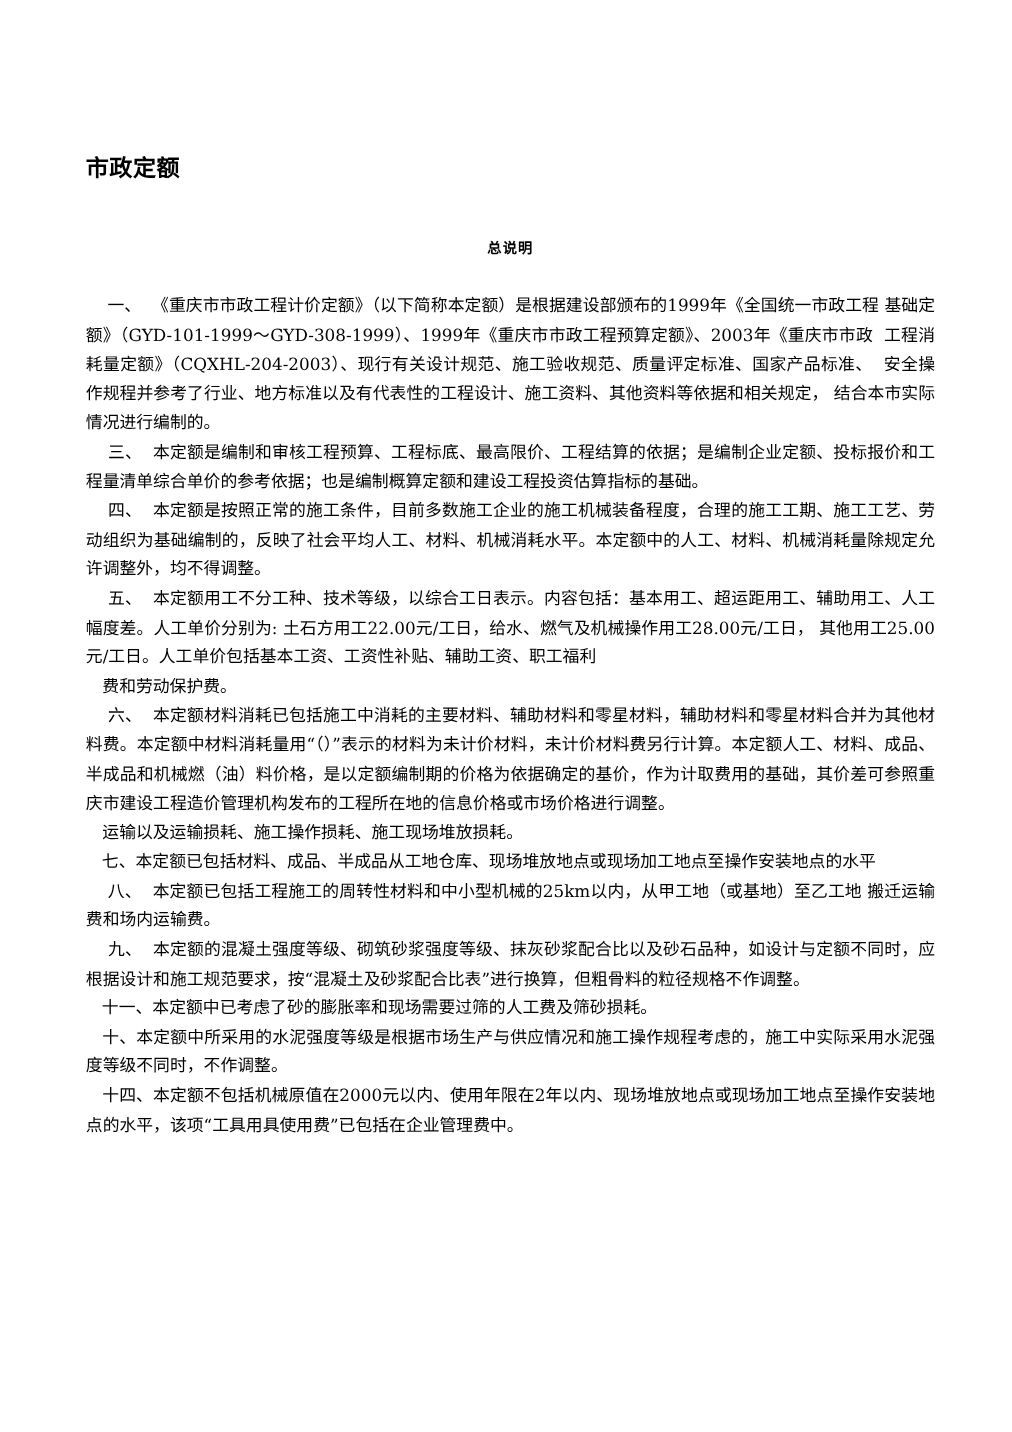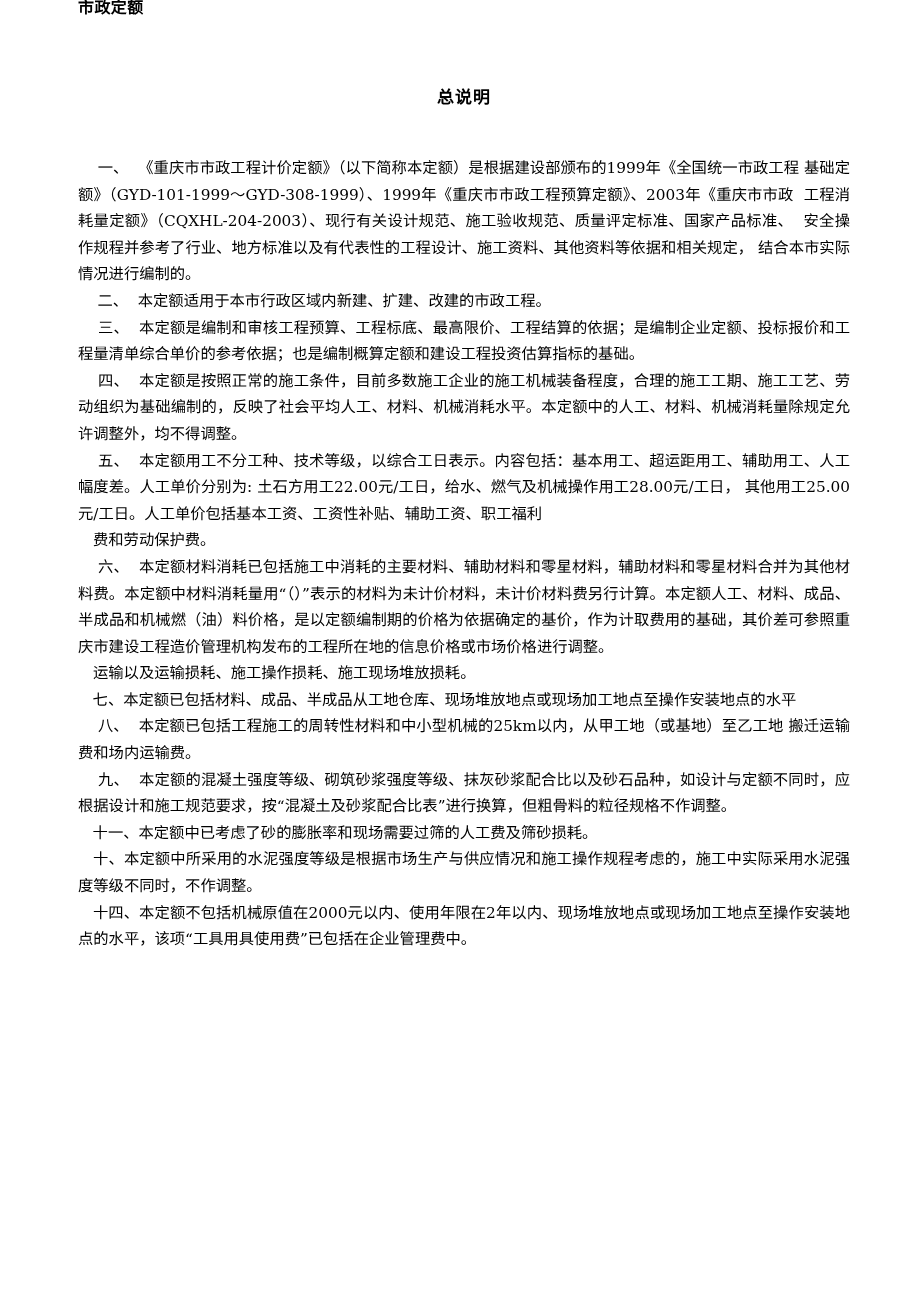--- a/index.html
+++ b/index.html
@@ -25,31 +25,32 @@
   }
   .content {
     position: absolute;
     left: 78px;
     top: 0;
     width: 772px;
   }
   .doc-title {
     font-family: Liberation Sans, sans-serif;
     font-weight: bold;
-    font-size: 16px;
+    font-size: 21px;
     line-height: 1;
     margin: 0;
+    padding-top: 143px;
     letter-spacing: 0.4px;
   }
   .section-title {
     font-family: "DejaVu Sans", "Liberation Sans", sans-serif;
     font-weight: bold;
-    font-size: 17px;
+    font-size: 13px;
     text-align: center;
-    margin: 16px;
+    margin: 0;
     padding-top: 51px;
     letter-spacing: 1px;
   }
   .body-block {
     padding-top: 31px;
   }
   p.para {
     margin: 0;
     font-size: 15.3px;
     line-height: 26.6px;
@@ -69,21 +70,20 @@
 
 <div class="page">
   <div class="content">
 
     <h1 class="doc-title">市政定额</h1>
 
     <h2 class="section-title">总说明</h2>
 
     <div class="body-block">
       <p class="para">    一、  《重庆市市政工程计价定额》（以下简称本定额）是根据建设部颁布的1999年《全国统一市政工程 基础定额》（GYD-101-1999～GYD-308-1999）、1999年《重庆市市政工程预算定额》、2003年《重庆市市政  工程消耗量定额》（CQXHL-204-2003）、现行有关设计规范、施工验收规范、质量评定标准、国家产品标准、  安全操作规程并参考了行业、地方标准以及有代表性的工程设计、施工资料、其他资料等依据和相关规定， 结合本市实际情况进行编制的。</p>
-      <p class="para">    二、  本定额适用于本市行政区域内新建、扩建、改建的市政工程。</p>
       <p class="para">    三、  本定额是编制和审核工程预算、工程标底、最高限价、工程结算的依据；是编制企业定额、投标报价和工程量清单综合单价的参考依据；也是编制概算定额和建设工程投资估算指标的基础。</p>
       <p class="para">    四、  本定额是按照正常的施工条件，目前多数施工企业的施工机械装备程度，合理的施工工期、施工工艺、劳动组织为基础编制的，反映了社会平均人工、材料、机械消耗水平。本定额中的人工、材料、机械消耗量除规定允许调整外，均不得调整。</p>
       <p class="para">    五、  本定额用工不分工种、技术等级，以综合工日表示。内容包括：基本用工、超运距用工、辅助用工、人工幅度差。人工单价分别为: 土石方用工22.00元/工日，给水、燃气及机械操作用工28.00元/工日， 其他用工25.00元/工日。人工单价包括基本工资、工资性补贴、辅助工资、职工福利</p>
       <p class="para noindent">费和劳动保护费。</p>
       <p class="para">    六、  本定额材料消耗已包括施工中消耗的主要材料、辅助材料和零星材料，辅助材料和零星材料合并为其他材料费。本定额中材料消耗量用“（）”表示的材料为未计价材料，未计价材料费另行计算。本定额人工、材料、成品、半成品和机械燃（油）料价格，是以定额编制期的价格为依据确定的基价，作为计取费用的基础，其价差可参照重庆市建设工程造价管理机构发布的工程所在地的信息价格或市场价格进行调整。</p>
       <p class="para noindent">运输以及运输损耗、施工操作损耗、施工现场堆放损耗。</p>
       <p class="para">   七、本定额已包括材料、成品、半成品从工地仓库、现场堆放地点或现场加工地点至操作安装地点的水平</p>
       <p class="para">    八、  本定额已包括工程施工的周转性材料和中小型机械的25km以内，从甲工地（或基地）至乙工地 搬迁运输费和场内运输费。</p>
       <p class="para">    九、  本定额的混凝土强度等级、砌筑砂浆强度等级、抹灰砂浆配合比以及砂石品种，如设计与定额不同时，应根据设计和施工规范要求，按“混凝土及砂浆配合比表”进行换算，但粗骨料的粒径规格不作调整。</p>
       <p class="para">   十一、本定额中已考虑了砂的膨胀率和现场需要过筛的人工费及筛砂损耗。</p>

